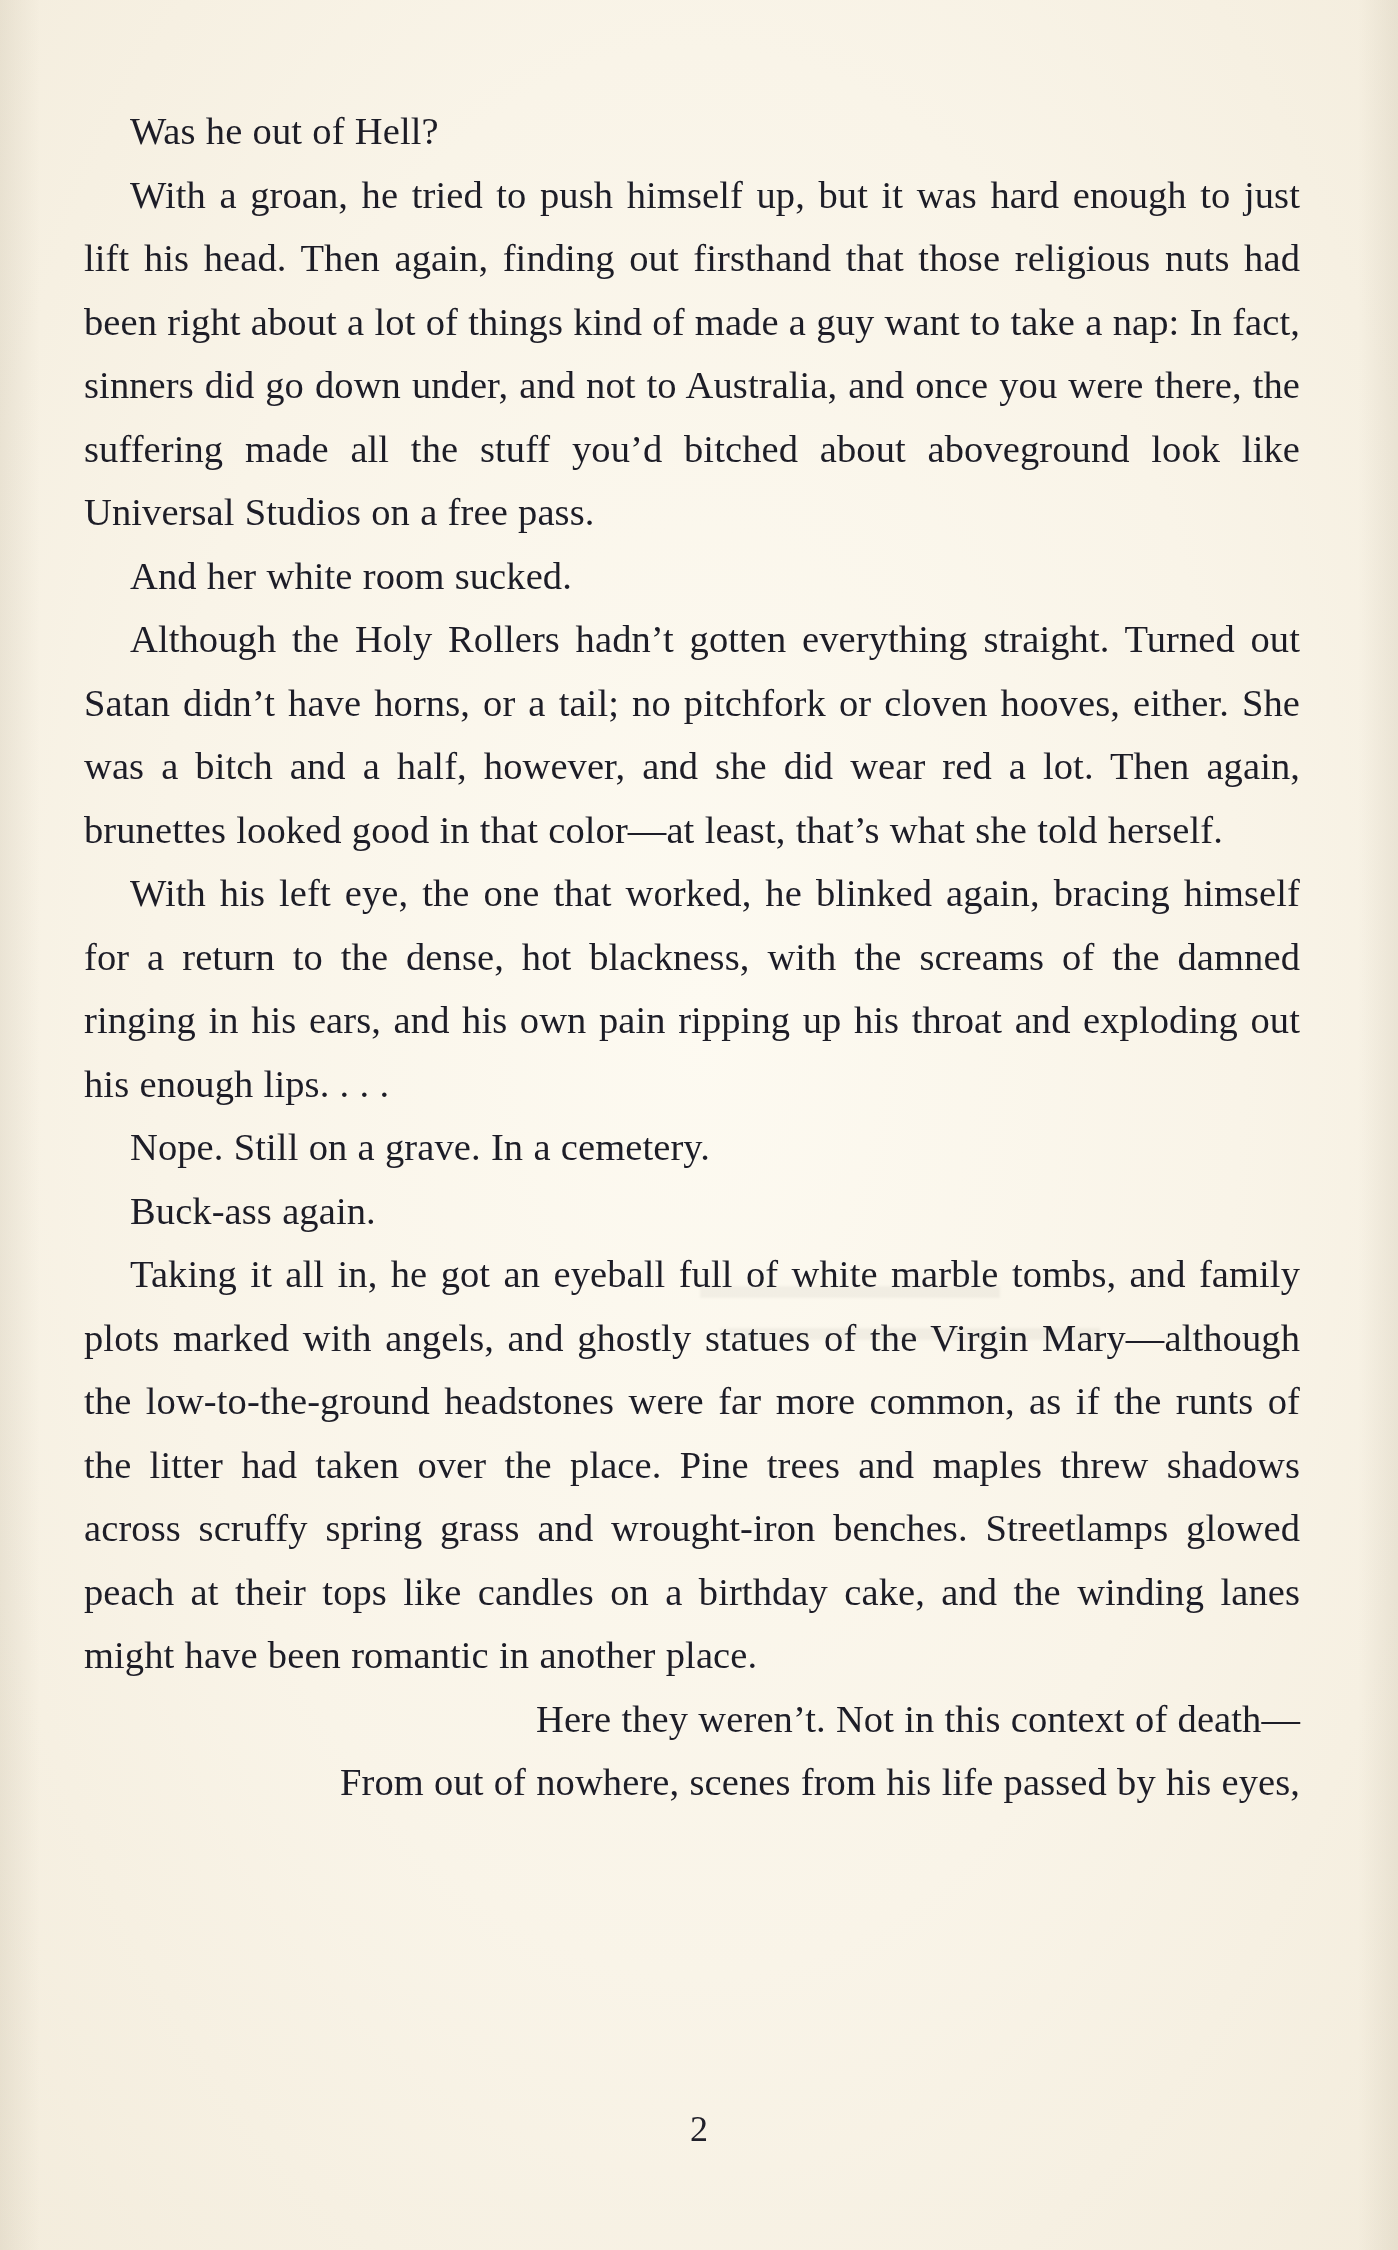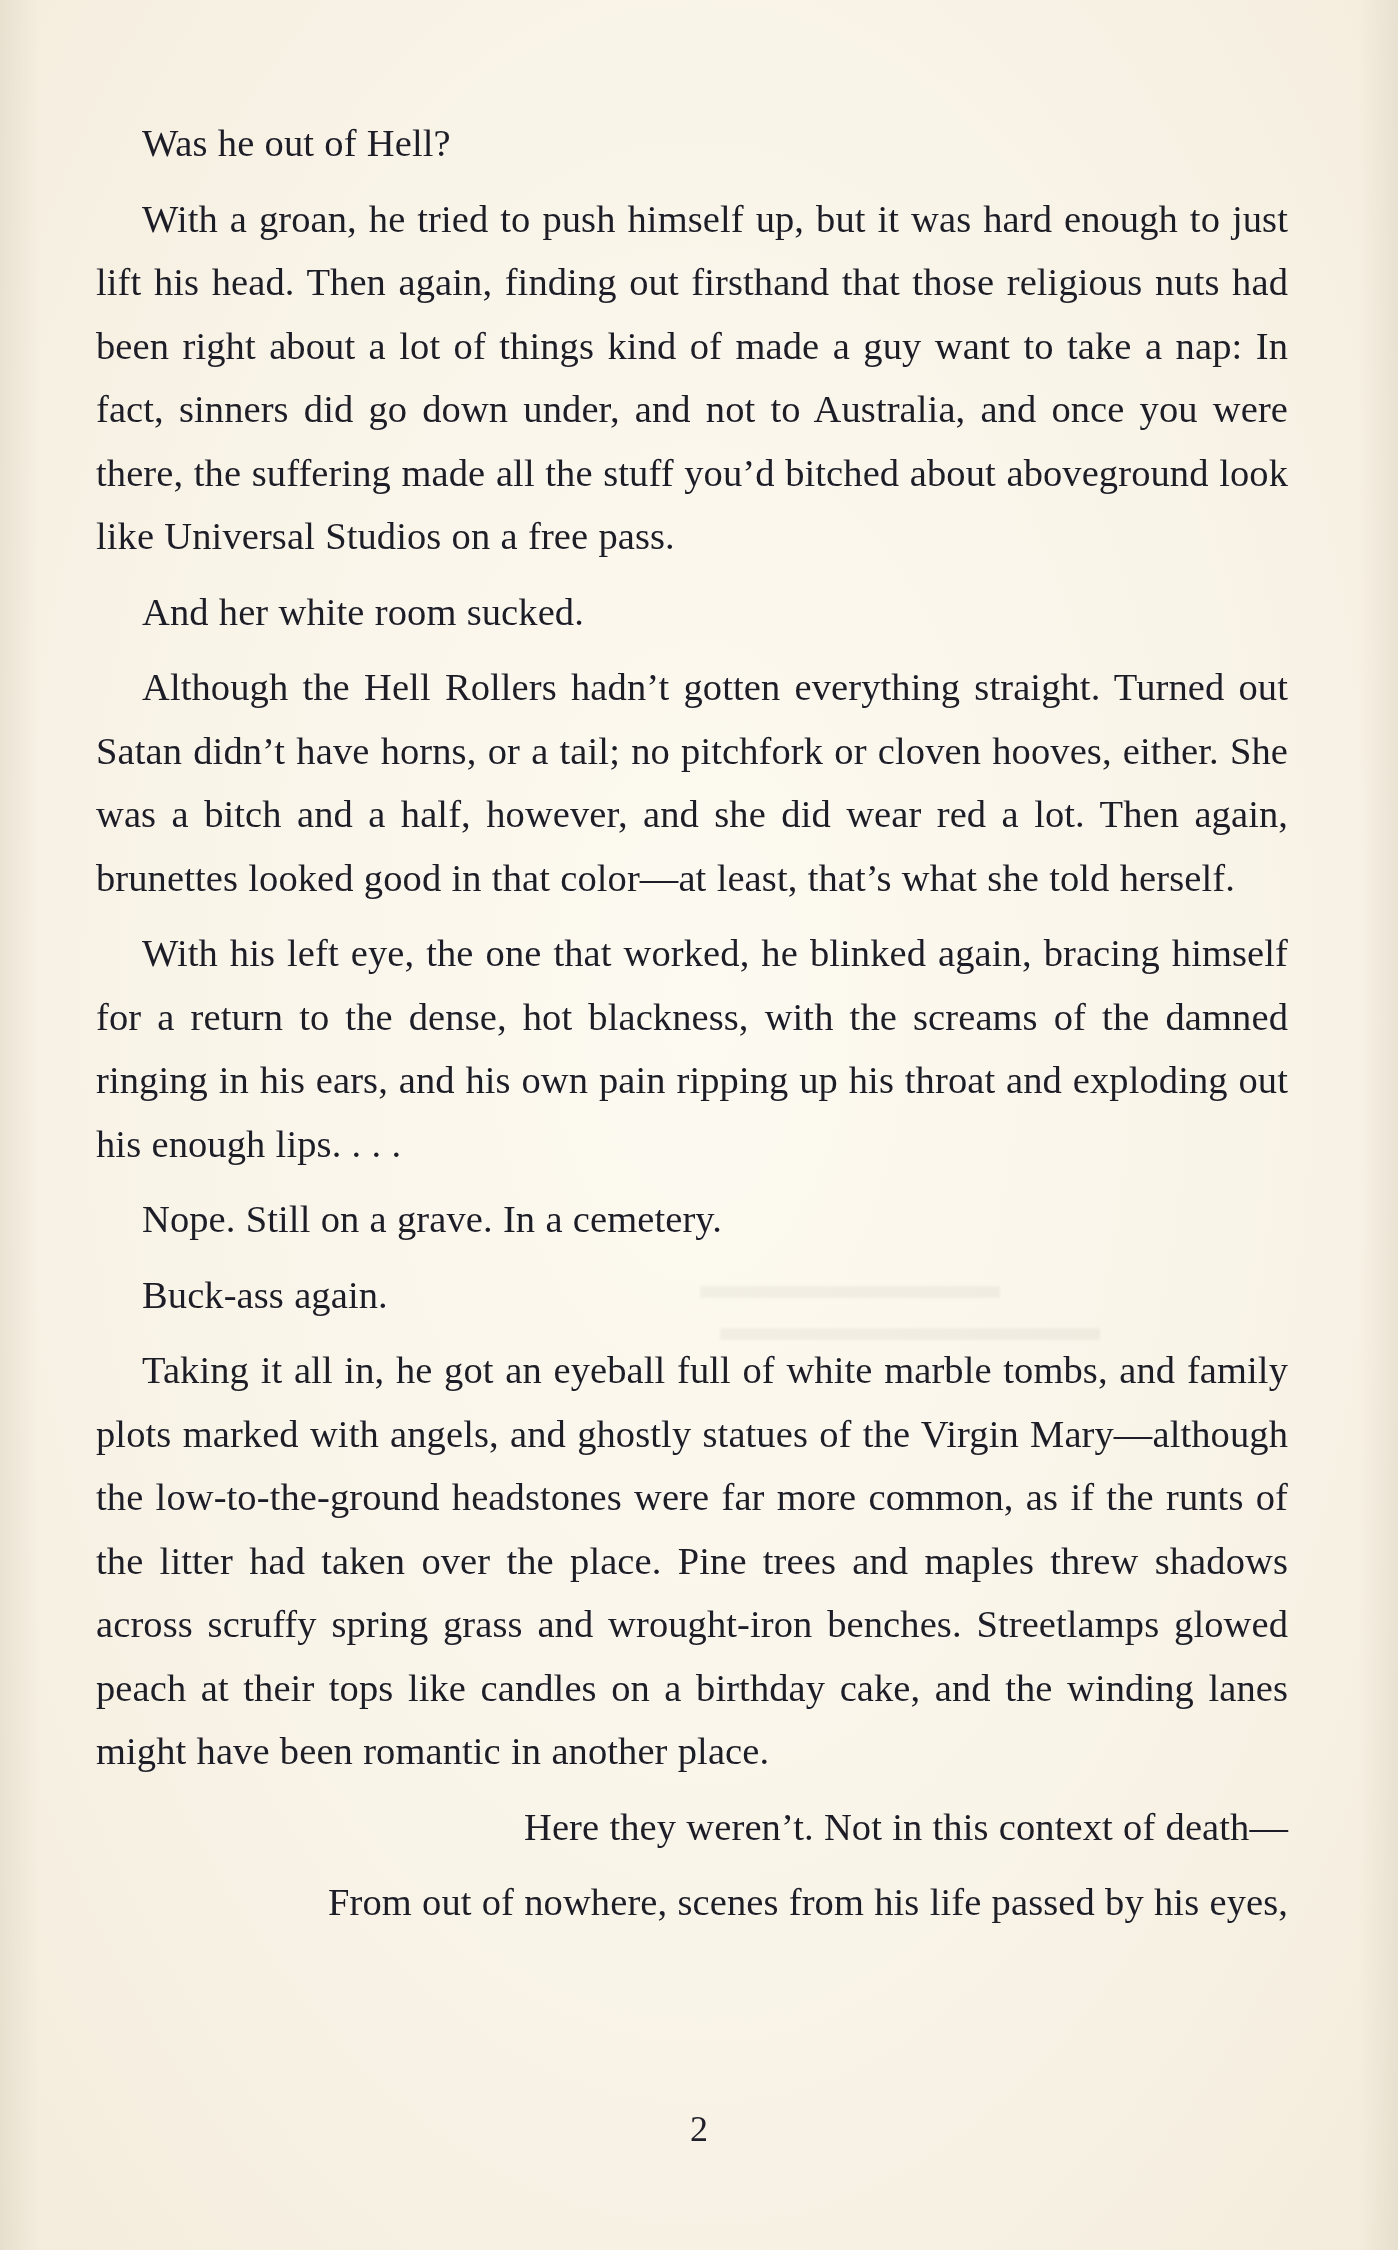--- a/index.html
+++ b/index.html
@@ -30,21 +30,21 @@
     height: 2250px;
     padding: 0;
   }
   .text-block {
     position: absolute;
     left: 84px;
     top: 100px;
     width: 1216px;
   }
   p.para {
-    margin: 12px;
+    margin: 0;
     font-size: 38.5px;
     line-height: 63.5px;
     text-align: justify;
     text-indent: 46px;
     letter-spacing: 0.1px;
     word-spacing: 0.5px;
     color: #1d1d27;
     -webkit-font-smoothing: antialiased;
   }
   p.para.last {
@@ -96,21 +96,21 @@
 <div class="page">
   <div class="edge-shadow left"></div>
   <div class="edge-shadow right"></div>
   <div class="showthrough"></div>
 
   <div class="page-inner">
     <div class="text-block">
       <p class="para">Was he out of Hell?</p>
       <p class="para">With a groan, he tried to push himself up, but it was hard enough to just lift his head. Then again, finding out firsthand that those religious nuts had been right about a lot of things kind of made a guy want to take a nap: In fact, sinners did go down under, and not to Australia, and once you were there, the suffering made all the stuff you’d bitched about aboveground look like Universal Studios on a free pass.</p>
       <p class="para">And her white room sucked.</p>
-      <p class="para">Although the Hell Rollers hadn’t gotten everything straight. Turned out Satan didn’t have horns, or a tail; no pitchfork or cloven hooves, either. She was a bitch and a half, however, and she did wear red a lot. Then again, brunettes looked good in that color—at least, that’s what she told herself.</p>
+      <p class="para">Although the Holy Rollers hadn’t gotten everything straight. Turned out Satan didn’t have horns, or a tail; no pitchfork or cloven hooves, either. She was a bitch and a half, however, and she did wear red a lot. Then again, brunettes looked good in that color—at least, that’s what she told herself.</p>
       <p class="para">With his left eye, the one that worked, he blinked again, bracing himself for a return to the dense, hot blackness, with the screams of the damned ringing in his ears, and his own pain ripping up his throat and exploding out his enough lips. . . .</p>
       <p class="para">Nope. Still on a grave. In a cemetery.</p>
       <p class="para">Buck-ass again.</p>
       <p class="para">Taking it all in, he got an eyeball full of white marble tombs, and family plots marked with angels, and ghostly statues of the Virgin Mary—although the low-to-the-ground headstones were far more common, as if the runts of the litter had taken over the place. Pine trees and maples threw shadows across scruffy spring grass and wrought-iron benches. Streetlamps glowed peach at their tops like candles on a birthday cake, and the winding lanes might have been romantic in another place.</p>
       <p class="para last">Here they weren’t. Not in this context of death—</p>
       <p class="para last">From out of nowhere, scenes from his life passed by his eyes,</p>
     </div>
 
     <div class="folio">2</div>
   </div>

